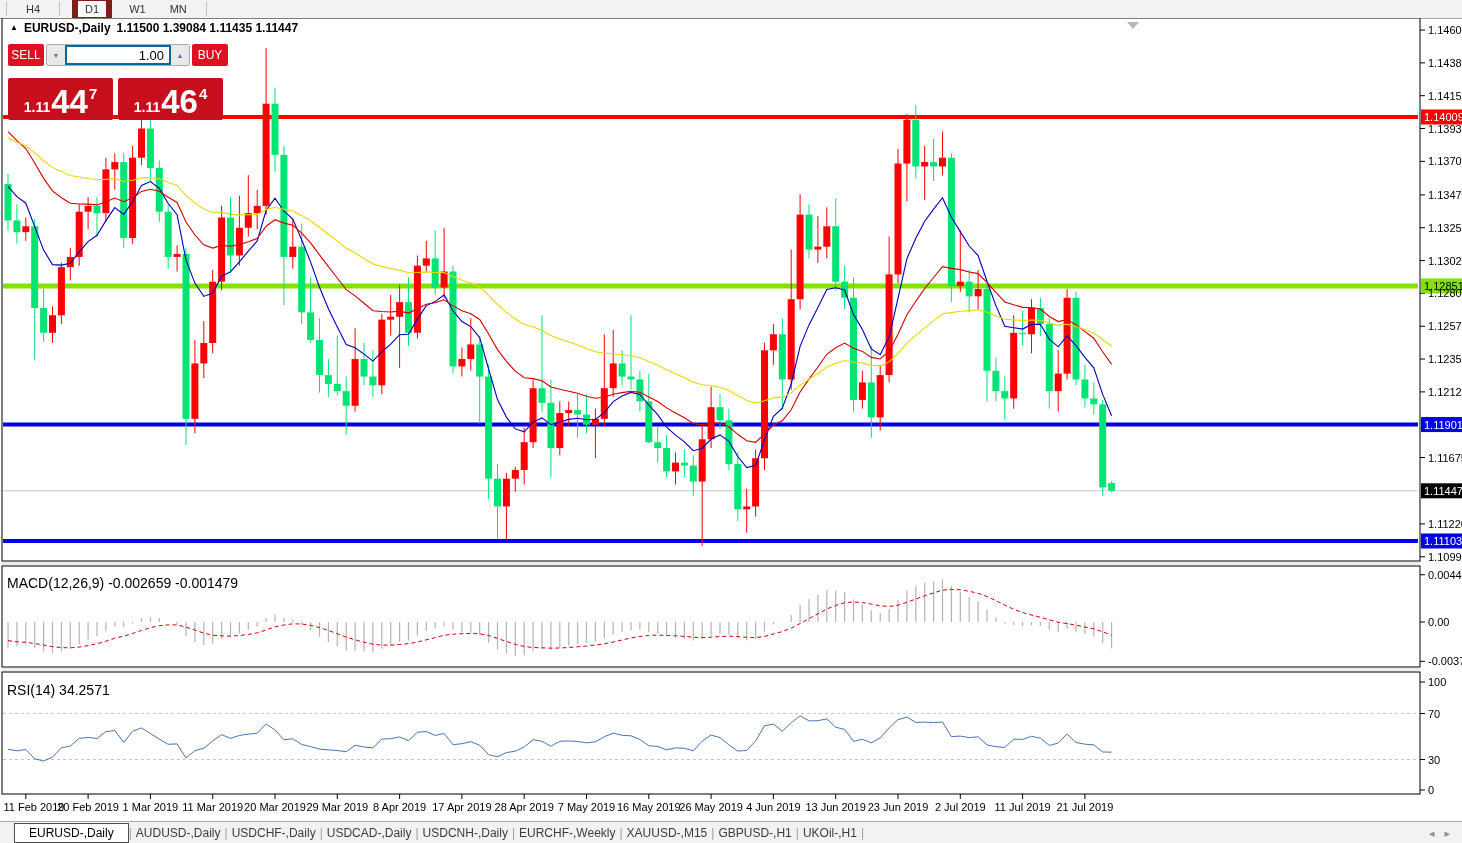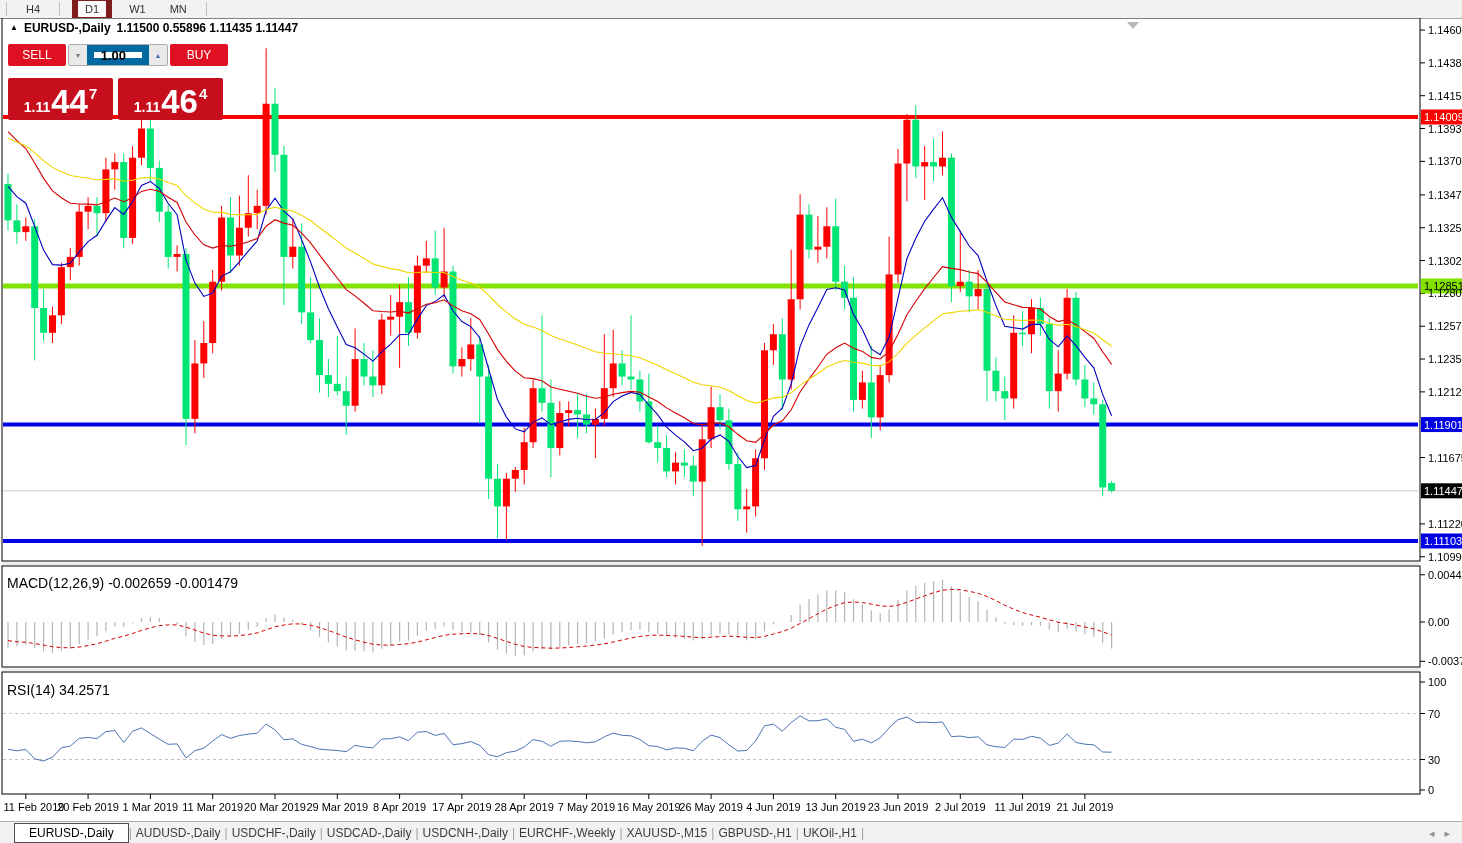--- a/index.html
+++ b/index.html
@@ -13,28 +13,28 @@
   .tf-sep{width:1px;height:14px;background:#C0C0C0;margin:0 3px;}
   
   #chart-svg{position:absolute;left:0;top:18px;}
   
   #chart-title{position:absolute;left:10px;top:21px;font-size:12px;font-weight:bold;color:#000;
     display:flex;align-items:center;gap:6px;}
   #chart-title .tri{font-size:8px;position:relative;top:-1px;}
   
   #oneclick{position:absolute;left:8px;top:44px;width:220px;}
   .oc-row1{display:flex;height:22px;gap:2px;}
-  .oc-btn{width:58px;background:#DF1021;color:#fff;font-size:12px;display:flex;
+  .oc-btn{width:36px;background:#DF1021;color:#fff;font-size:12px;display:flex;
     align-items:center;justify-content:center;border-radius:2px;cursor:pointer;}
   .oc-spin{flex:1;display:flex;border:1px solid #ABABAB;background:#E9E9E9;border-radius:2px;}
   .oc-spin-btn{width:18px;display:flex;align-items:center;justify-content:center;
     font-size:7px;color:#777;background:#E9E9E9;cursor:pointer;}
   .oc-spin-btn.up{color:#4A6FB5;}
-  .oc-vol{flex:1;background:#fff;border:7px solid #0369a1;font-size:13px;color:#000;
-    display:flex;align-items:center;justify-content:flex-end;padding-right:16px;font-weight:bold;}
+  .oc-vol{flex:1;background:#fff;border:2px solid #0369a1;font-size:13px;color:#000;
+    display:flex;align-items:center;justify-content:flex-end;padding-right:5px;}
   .oc-row2{display:flex;gap:5px;margin-top:12px;}
   .oc-quote{width:105px;height:40px;background:linear-gradient(#D31223,#B60M11 90%);
     background-color:#C60E1D;color:#fff;display:flex;align-items:flex-end;
     justify-content:center;border-radius:2px;padding-bottom:2px;cursor:pointer;}
   .oc-quote .pfx{font-size:14px;font-weight:bold;margin-bottom:3px;}
   .oc-quote .big{font-size:33px;font-weight:bold;line-height:33px;margin-left:1px;}
   .oc-quote .sup{font-size:15px;font-weight:bold;position:relative;top:-16px;margin-left:1px;}
   
   .ind-label{position:absolute;left:7px;font-size:14px;color:#000;margin-top:7px;}
   
@@ -566,21 +566,21 @@
       <text x="835.7" y="793" font-family="&quot;Liberation Sans&quot;,sans-serif" font-size="11" fill="#000" text-anchor="middle">13 Jun 2019</text>
       <text x="898" y="793" font-family="&quot;Liberation Sans&quot;,sans-serif" font-size="11" fill="#000" text-anchor="middle">23 Jun 2019</text>
       <text x="960.3000000000001" y="793" font-family="&quot;Liberation Sans&quot;,sans-serif" font-size="11" fill="#000" text-anchor="middle">2 Jul 2019</text>
       <text x="1022.6" y="793" font-family="&quot;Liberation Sans&quot;,sans-serif" font-size="11" fill="#000" text-anchor="middle">11 Jul 2019</text>
       <text x="1084.9" y="793" font-family="&quot;Liberation Sans&quot;,sans-serif" font-size="11" fill="#000" text-anchor="middle">21 Jul 2019</text>
     </svg>
 
   <div id="chart-title">
     <span class="tri">▲</span>
     <span>EURUSD-,Daily</span>
-    <span>1.11500 0.55896 1.11435 1.11447</span>
+    <span>1.11500 1.39084 1.11435 1.11447</span>
   </div>
 
   <div id="oneclick">
     <div class="oc-row1">
       <div class="oc-btn">SELL</div>
       <div class="oc-spin">
         <div class="oc-spin-btn">▼</div>
         <div class="oc-vol">1.00</div>
         <div class="oc-spin-btn up">▲</div>
       </div>

